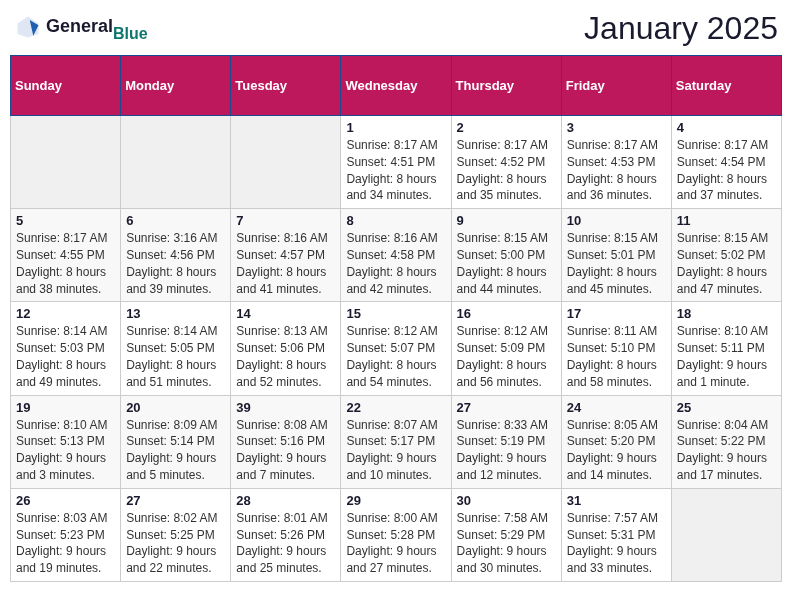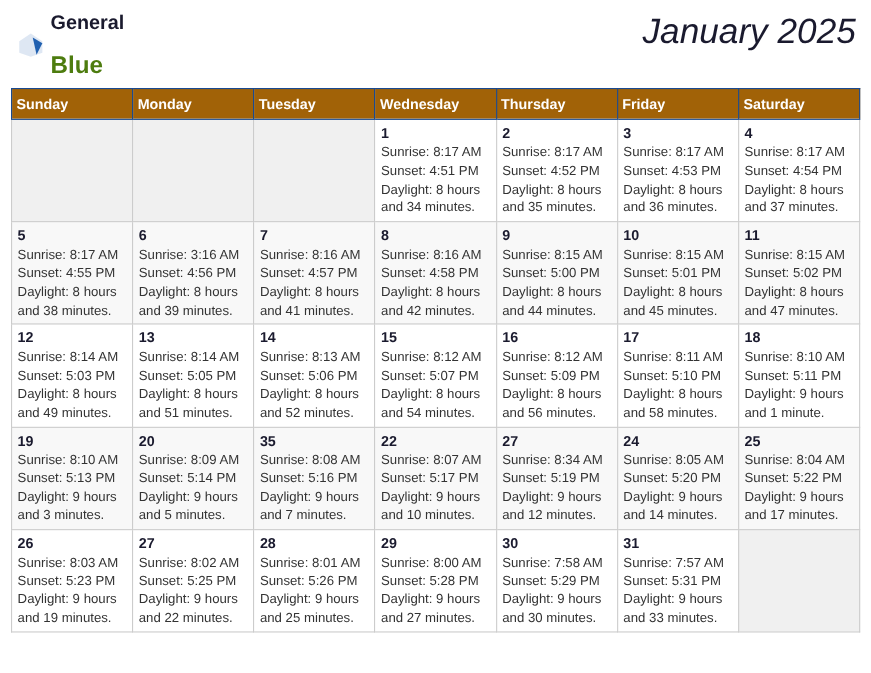--- a/index.html
+++ b/index.html
@@ -17,51 +17,51 @@
       margin-bottom: 8px;
       padding: 0 4px;
     }
     .logo {
       display: flex;
       align-items: center;
       gap: 4px;
     }
     .logo-text {
       display: flex;
-      flex-direction: column;
+      flex-direction: row;
       line-height: 1.2;
+      align-items: center;
     }
     .logo-icon {
       width: 28px;
       height: 28px;
     }
     .title-block {
       text-align: right;
-      font-style: italic;
     }
     .month-year {
       font-size: 32px;
       font-weight: 300;
       color: #1a1a2e;
     }
     .location {
       font-size: 14px;
       color: #555;
     }
     .calendar {
       width: 100%;
       border-collapse: collapse;
       border: 1px solid #ccc;
     }
     .calendar th {
-      background: #a16207;
+      background: #be185d;
       color: #fff;
       font-size: 13px;
       font-weight: bold;
-      padding: 6px 4px;
+      padding: 22px 4px;
       text-align: left;
       border: 1px solid #1a4a90;
     }
     .calendar td {
       border: 1px solid #ccc;
       vertical-align: top;
       padding: 4px 5px;
       width: calc(100% / 7);
       min-height: 80px;
       height: 88px;
@@ -90,21 +90,21 @@
 
 <div class="header">
   <div class="logo">
     <svg class="logo-icon" viewBox="0 0 32 32">
       <rect x="0" y="0" width="32" height="32" fill="none"></rect>
       <polygon points="16,4 28,12 28,24 16,28 4,24 4,12" fill="#2060b0" opacity="0.15"></polygon>
       <polygon points="18,8 28,14 22,26" fill="#2060b0"></polygon>
     </svg>
     <div class="logo-text">
       <span style="font-size:18px;font-weight:bold;color:#1a1a2e;">General</span>
-      <span style="font-size:22px;font-weight:bold;color:#4d7c0f;margin-top:14px;">Blue</span>
+      <span style="font-size:16px;font-weight:bold;color:#0f766e;margin-top:14px;">Blue</span>
     </div>
   </div>
   <div class="title-block">
     <div class="month-year">January 2025</div>
   </div>
 </div>
 
 <table class="calendar">
   <thead>
     <tr>
@@ -262,36 +262,36 @@
 and 3 minutes.</div>
         </td>
         <td>
           <div class="day-number">20</div>
           <div class="day-info">Sunrise: 8:09 AM
 Sunset: 5:14 PM
 Daylight: 9 hours
 and 5 minutes.</div>
         </td>
         <td>
-          <div class="day-number">35</div>
+          <div class="day-number">39</div>
           <div class="day-info">Sunrise: 8:08 AM
 Sunset: 5:16 PM
 Daylight: 9 hours
 and 7 minutes.</div>
         </td>
         <td>
           <div class="day-number">22</div>
           <div class="day-info">Sunrise: 8:07 AM
 Sunset: 5:17 PM
 Daylight: 9 hours
 and 10 minutes.</div>
         </td>
         <td>
           <div class="day-number">27</div>
-          <div class="day-info">Sunrise: 8:34 AM
+          <div class="day-info">Sunrise: 8:33 AM
 Sunset: 5:19 PM
 Daylight: 9 hours
 and 12 minutes.</div>
         </td>
         <td>
           <div class="day-number">24</div>
           <div class="day-info">Sunrise: 8:05 AM
 Sunset: 5:20 PM
 Daylight: 9 hours
 and 14 minutes.</div>

